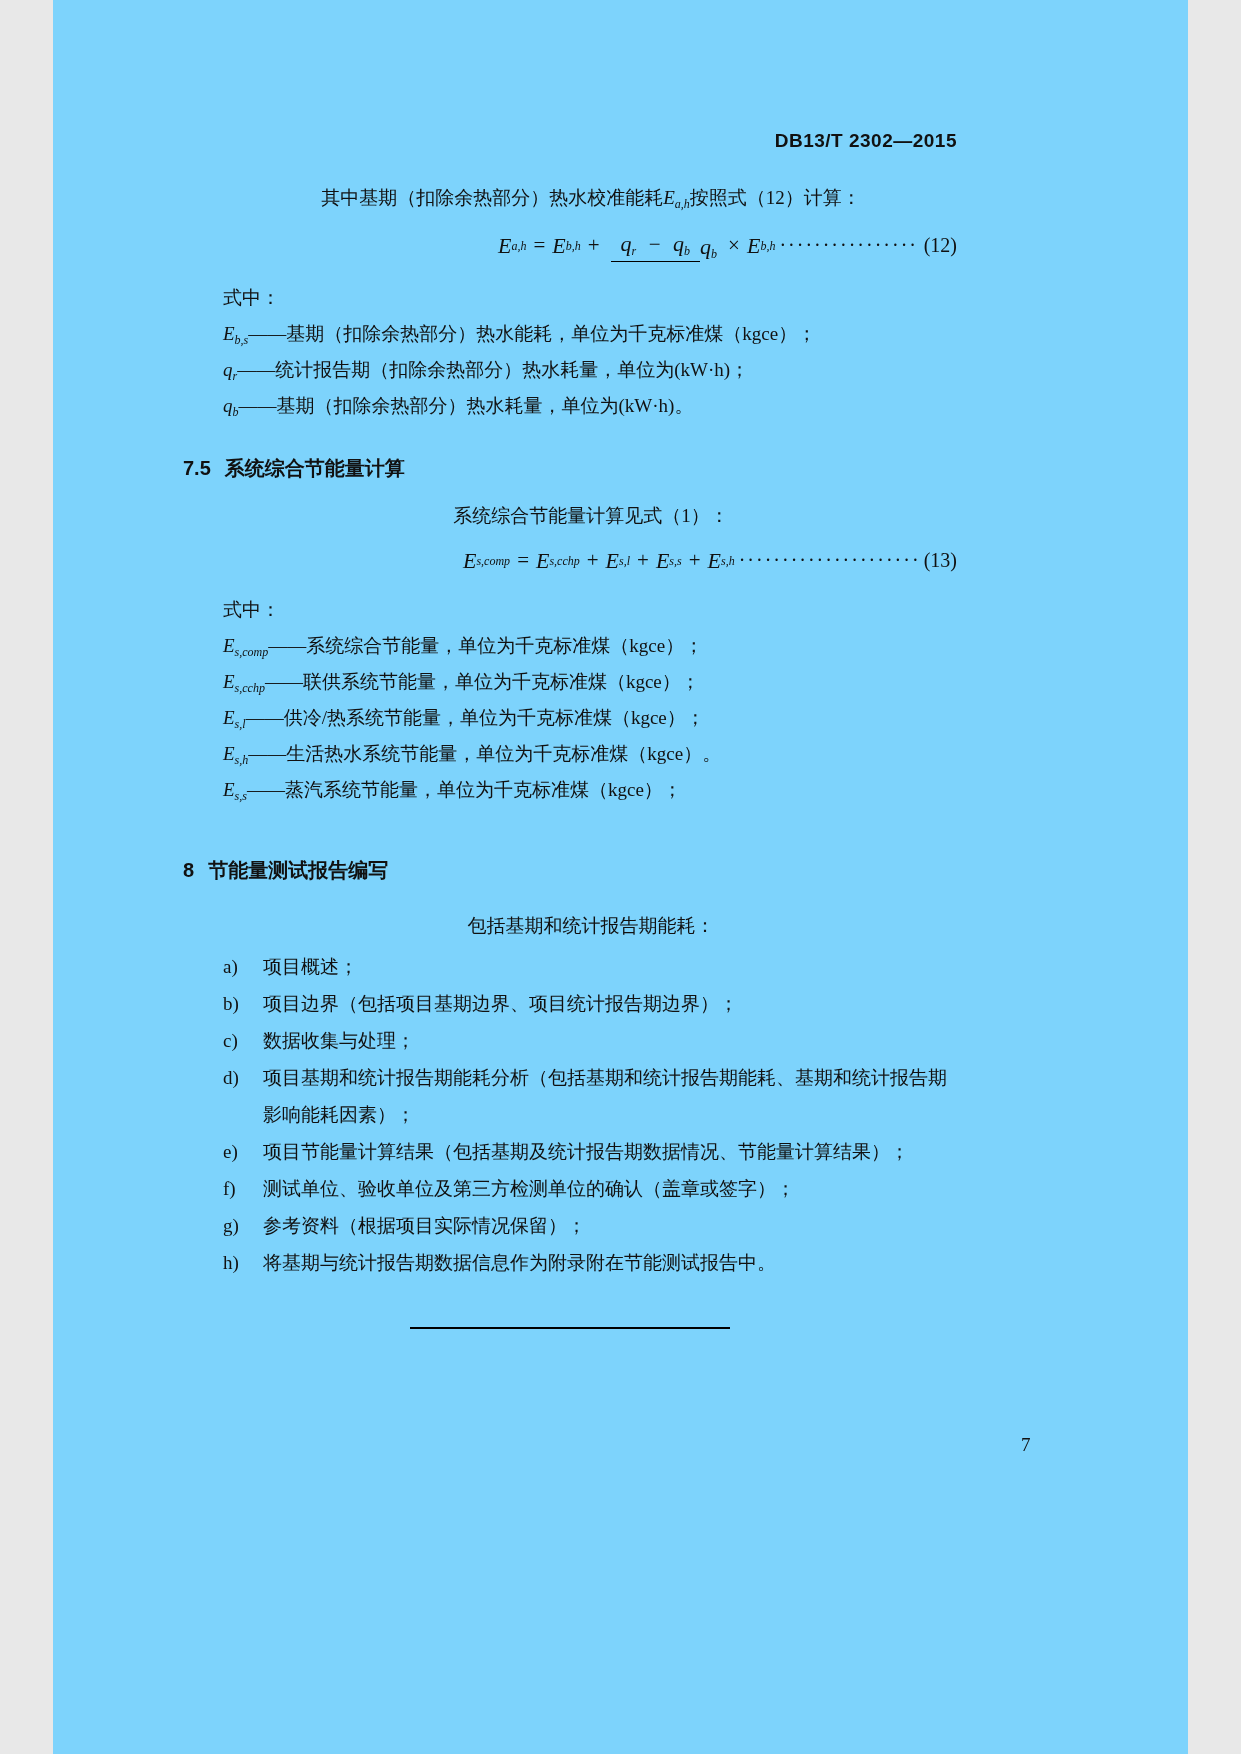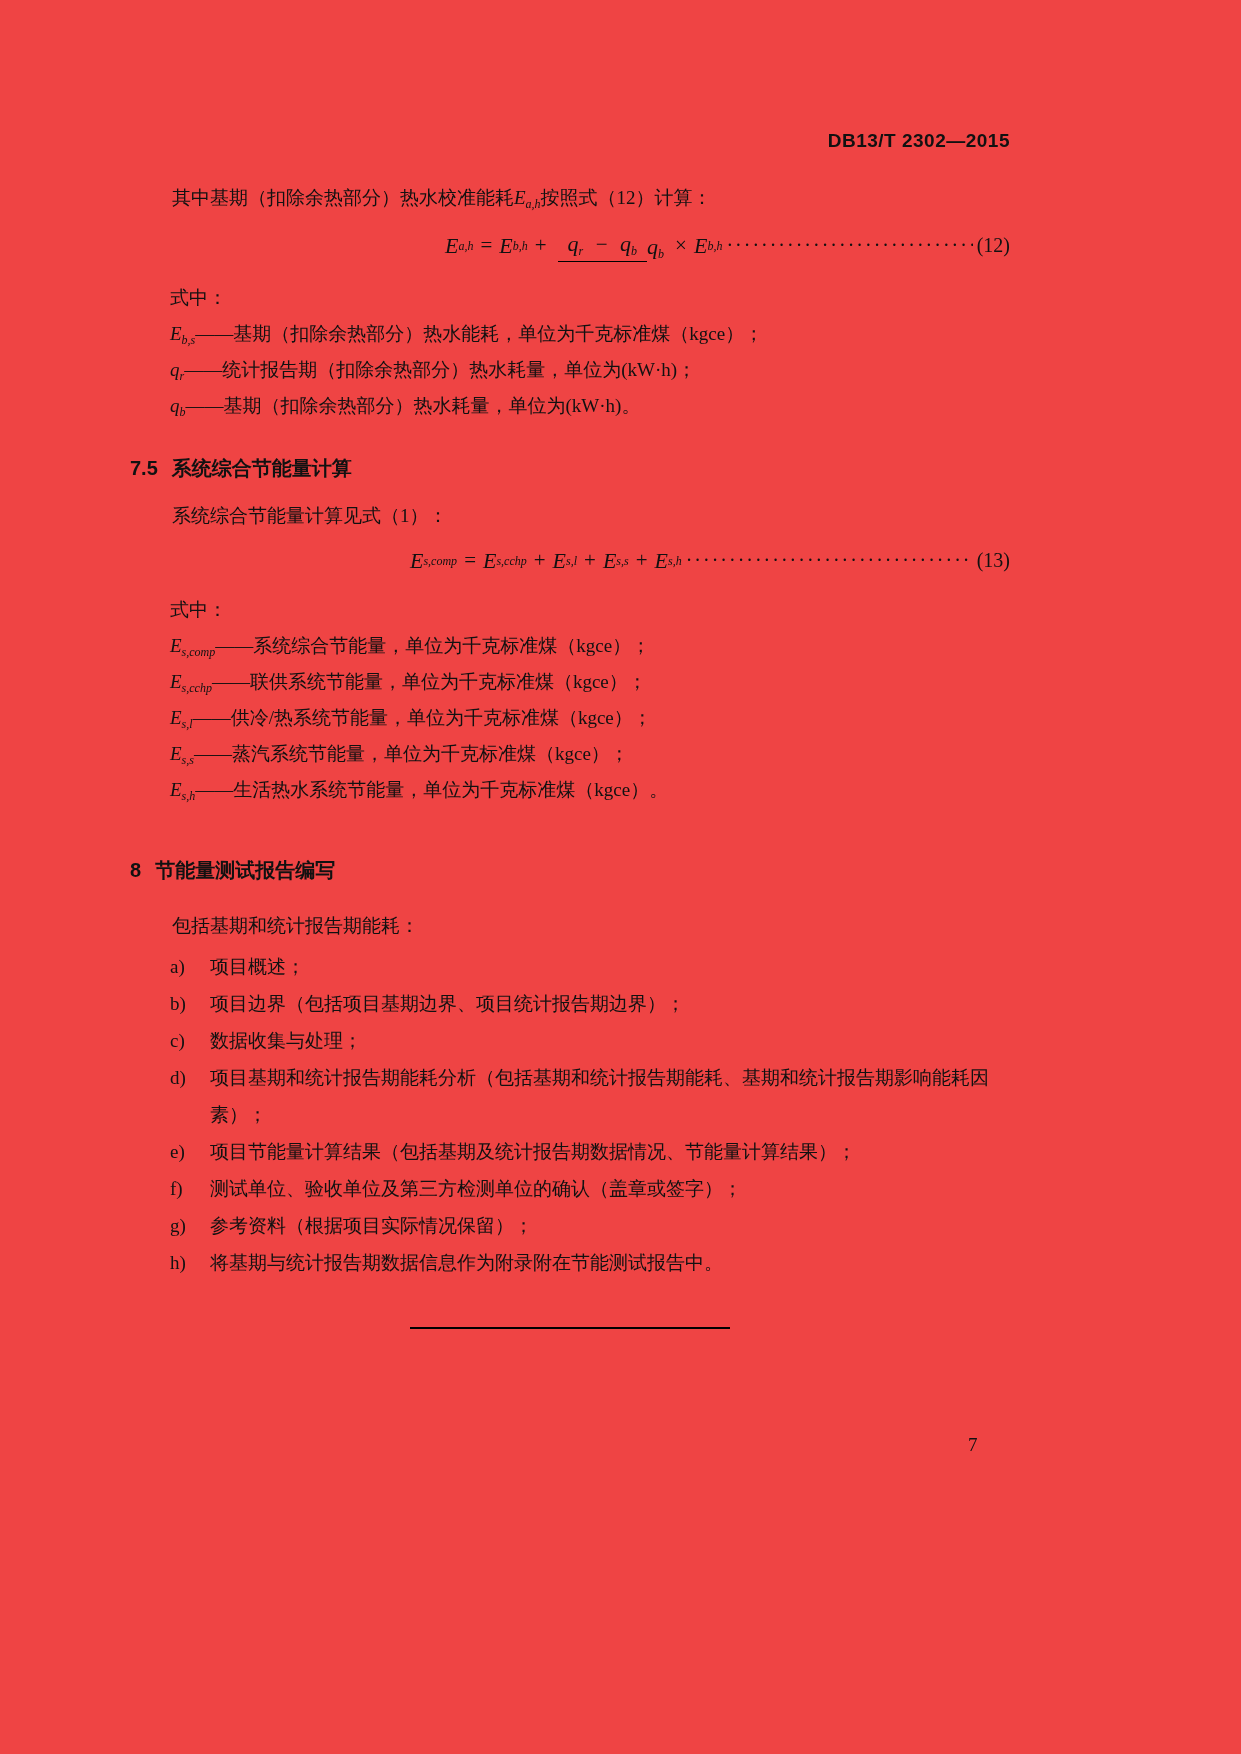--- a/index.html
+++ b/index.html
@@ -1,38 +1,38 @@
 <!DOCTYPE html>
 <html><head>
 <meta charset="utf-8">
 <style>
   html, body { margin: 0; padding: 0; background: #e8e8e8; }
   .page {
     position: relative;
-    width: 1241px;
+    width: 1135px;
     height: 1754px;
     margin: 0 auto;
-    background: #ef4444;
+    background: #7dd3fc;
     box-sizing: border-box;
     padding: 130px 231px 12px 130px;
     font-family: "Liberation Serif", serif;
     color: #111;
     font-size: 19px;
   }
   
   .doc-header {
     text-align: right;
     font-family: "Liberation Sans", sans-serif;
     font-weight: bold;
     font-size: 19px;
     letter-spacing: 0.5px;
   }
   
   .para { margin: 0; line-height: 36px; }
-  .indent { padding-left: 42px; }
+  .indent { padding-left: 42px; text-align: center; }
   .where { padding-left: 40px; margin-top: 14px; }
   
   .mi { font-family: "Liberation Serif", serif; font-style: italic; }
   .msub {
     font-family: "Liberation Serif", serif;
     font-style: italic;
     font-size: 12px;
     vertical-align: -4px;
     line-height: 0;
   }
@@ -182,22 +182,22 @@
         <sub class="msub">s,h</sub>
     </span>
     <span class="dots">··············································································</span>
     <span class="eq-num">(13)</span>
   </div>
 
   <p class="para where">式中：</p>
   <p class="def"><span class="mi">E</span><sub class="msub">s,comp</sub><span>——系统综合节能量，单位为千克标准煤（kgce）；</span></p>
   <p class="def"><span class="mi">E</span><sub class="msub">s,cchp</sub><span>——联供系统节能量，单位为千克标准煤（kgce）；</span></p>
   <p class="def"><span class="mi">E</span><sub class="msub">s,l</sub><span>——供冷/热系统节能量，单位为千克标准煤（kgce）；</span></p>
+  <p class="def"><span class="mi">E</span><sub class="msub">s,h</sub><span>——生活热水系统节能量，单位为千克标准煤（kgce）。</span></p>
   <p class="def"><span class="mi">E</span><sub class="msub">s,s</sub><span>——蒸汽系统节能量，单位为千克标准煤（kgce）；</span></p>
-  <p class="def"><span class="mi">E</span><sub class="msub">s,h</sub><span>——生活热水系统节能量，单位为千克标准煤（kgce）。</span></p>
 
   <p class="heading" style="margin-top:44px"><span class="h-num">8</span><span>节能量测试报告编写</span></p>
 
   <p class="para indent" style="margin-top:20px">包括基期和统计报告期能耗：</p>
 
   <div class="olist">
     <div class="list-item">
         <span class="marker">a)</span>
         <span class="li-text">项目概述；</span>
       </div>

